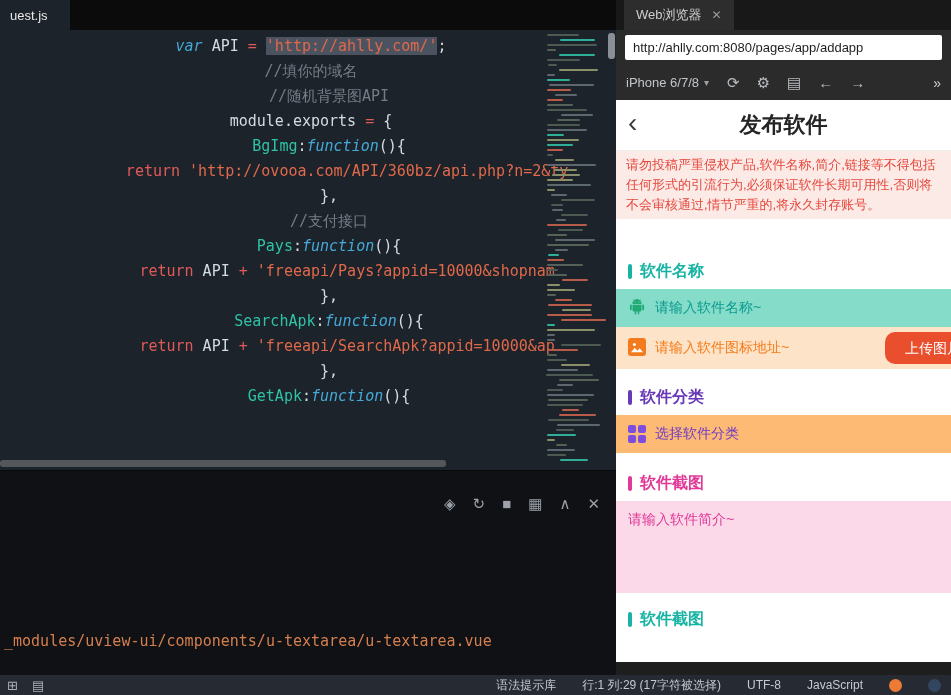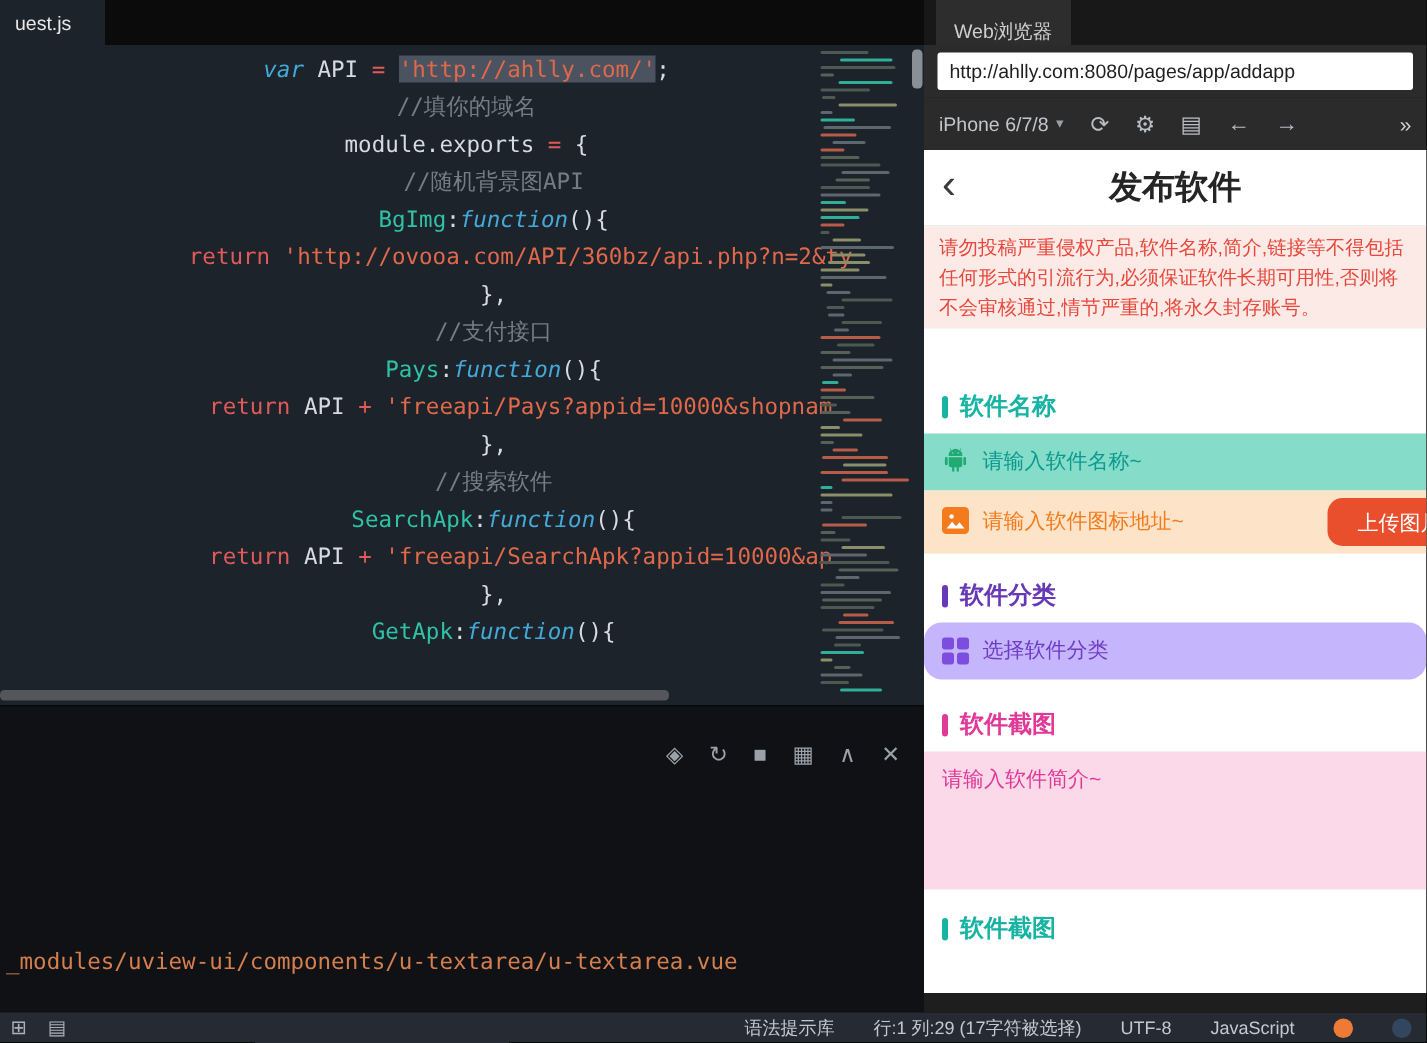--- a/index.html
+++ b/index.html
@@ -37,22 +37,22 @@
              display:flex;align-items:center;color:#c3c9d1;font-size:12px;}
   .sb-left{display:flex;gap:14px;padding-left:7px;color:#aab0b8;font-size:13px;}
   .sb-right{margin-left:auto;display:flex;align-items:center;gap:26px;padding-right:10px;}
   .sb-dot{width:13px;height:13px;border-radius:50%;display:inline-block;}
   .dot-orange{background:#ee7b35;}
   .dot-blue{background:#33465f;}
 
   
   .right{position:absolute;left:616px;top:0;width:335px;height:675px;background:#1e1e1e;}
   .rtabbar{position:absolute;left:0;top:0;width:335px;height:30px;background:#181818;}
-  .rtab{display:inline-flex;align-items:center;height:30px;margin-left:8px;padding:12px 12px;
-        background:#2d2d2d;color:#cfcfcf;font-size:13px;gap:10px;flex-direction:column;}
+  .rtab{display:inline-flex;align-items:center;height:30px;margin-left:8px;padding:0 12px;
+        background:#2d2d2d;color:#cfcfcf;font-size:13px;gap:10px;}
   .rtab .close{color:#9a9a9a;font-size:12px;}
   .urlrow{position:absolute;left:0;top:30px;width:335px;height:35px;background:#2b2b2b;box-sizing:border-box;padding:5px 9px;}
   .urlinput{height:25px;background:#fff;border-radius:2px;font-size:13px;color:#1f1f1f;
             line-height:25px;padding:0 8px;white-space:nowrap;overflow:hidden;}
   .devrow{position:absolute;left:0;top:65px;width:335px;height:35px;background:#2b2b2b;
           display:flex;align-items:center;box-sizing:border-box;padding:0 10px;color:#c2c6cb;font-size:13px;}
   .devrow .caret{font-size:10px;margin-left:5px;color:#9aa0a6;}
   .devicons{display:flex;gap:17px;margin-left:18px;font-size:15px;color:#b9bec4;}
   .more{margin-left:auto;color:#cfcfcf;font-size:14px;}
 
@@ -66,21 +66,21 @@
   .warning{background:#fceae6;color:#e6483d;font-size:13px;line-height:20px;padding:4px 10px;}
   .sechead{display:flex;align-items:center;gap:8px;height:36px;padding:0 12px;
            font-size:16px;font-weight:bold;margin-top:10px;}
   .sechead.first{margin-top:34px;}
   .sechead.mt12{margin-top:12px;}
   .sechead.mt8{margin-top:8px;}
   .bar{width:4px;height:15px;border-radius:2px;}
   .irow{height:38px;display:flex;align-items:center;gap:9px;padding:0 12px;font-size:14px;}
   .row-name{background:#85dcc8;color:#0c9a90;}
   .row-icon{background:#fde4c8;color:#f37b1d;height:42px;position:relative;}
-  .row-cat{background:#c4b5fd;color:#6f3cc4;border-radius:12px;}
+  .row-cat{background:#fdba74;color:#6f3cc4;}
   .upload{position:absolute;right:-30px;top:5px;height:32px;line-height:32px;padding:0 20px;
           background:#e94f2d;color:#fff;border-radius:10px;font-size:14px;}
   .intro{height:92px;background:#fbd9e9;color:#e03997;font-size:14px;padding:10px 12px;box-sizing:border-box;}
 
   .c-teal{color:#17b3a3;} .b-teal{background:#17b3a3;}
   .c-red{color:#e54d42;} .b-red{background:#e54d42;}
   .c-purple{color:#6739b6;} .b-purple{background:#6739b6;}
   .c-pink{color:#e03997;} .b-pink{background:#e03997;}
   .gridicon{display:grid;grid-template-columns:8px 8px;grid-gap:2px;}
   .gridicon i{width:8px;height:8px;border-radius:2px;background:#7c4ddf;display:block;}
@@ -94,30 +94,29 @@
     <div class="ltabbar">
       <div class="ltab">
         <span>uest.js</span>
       </div>
     </div>
 
     <div class="editor">
       <div class="code">
           <div class="cl"><span class="tk-k">var</span><span class="tk-p"> API </span><span class="tk-o">=</span><span class="tk-p"> </span><span class="tk-ssel">'http://ahlly.com/'</span><span class="tk-p">;</span></div>
           <div class="cl"><span class="tk-c">//填你的域名</span></div>
+          <div class="cl"><span class="tk-c">    //随机背景图API</span></div>
           <div class="cl"><span class="tk-p">module.exports </span><span class="tk-o">=</span><span class="tk-p"> {</span></div>
-          <div class="cl"><span class="tk-c">    //随机背景图API</span></div>
           <div class="cl"><span class="tk-p">    </span><span class="tk-f">BgImg</span><span class="tk-p">:</span><span class="tk-k">function</span><span class="tk-p">(){</span></div>
           <div class="cl"><span class="tk-p">        </span><span class="tk-o">return</span><span class="tk-p"> </span><span class="tk-s">'http://ovooa.com/API/360bz/api.php?n=2&amp;ty</span></div>
           <div class="cl"><span class="tk-p">    },</span></div>
           <div class="cl"><span class="tk-c">    //支付接口</span></div>
           <div class="cl"><span class="tk-p">    </span><span class="tk-f">Pays</span><span class="tk-p">:</span><span class="tk-k">function</span><span class="tk-p">(){</span></div>
           <div class="cl"><span class="tk-p">        </span><span class="tk-o">return</span><span class="tk-p"> API </span><span class="tk-o">+</span><span class="tk-p"> </span><span class="tk-s">'freeapi/Pays?appid=10000&amp;shopnam</span></div>
           <div class="cl"><span class="tk-p">    },</span></div>
-          <div class="cl"><span class="tk-c">    //搜索软件</span></div>
           <div class="cl"><span class="tk-p">    </span><span class="tk-f">SearchApk</span><span class="tk-p">:</span><span class="tk-k">function</span><span class="tk-p">(){</span></div>
           <div class="cl"><span class="tk-p">        </span><span class="tk-o">return</span><span class="tk-p"> API </span><span class="tk-o">+</span><span class="tk-p"> </span><span class="tk-s">'freeapi/SearchApk?appid=10000&amp;ap</span></div>
           <div class="cl"><span class="tk-p">    },</span></div>
           <div class="cl"><span class="tk-p">    </span><span class="tk-f">GetApk</span><span class="tk-p">:</span><span class="tk-k">function</span><span class="tk-p">(){</span></div>
         </div>
       <div class="minimap">
           <div class="mmb" style="width: 32.2705px; margin-left: 1px; background: rgb(77, 90, 82);"></div>
           <div class="mmb" style="width: 35.5762px; margin-left: 13.9183px; background: rgb(47, 174, 152);"></div>
           <div class="mmb" style="width: 49.8844px; margin-left: 1px; background: rgb(77, 90, 82);"></div>
           <div class="mmb" style="width: 8.5975px; margin-left: 1px; background: rgb(86, 97, 88);"></div>

